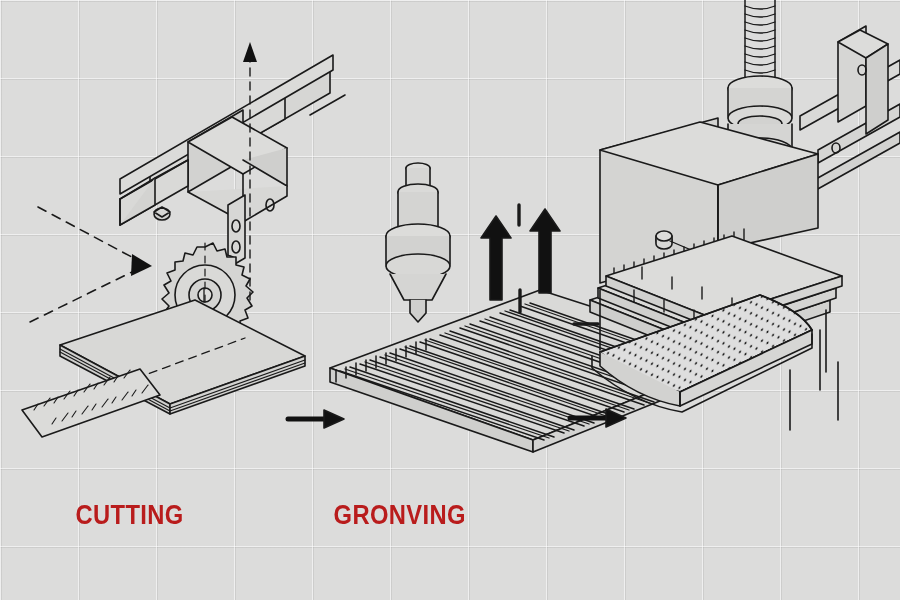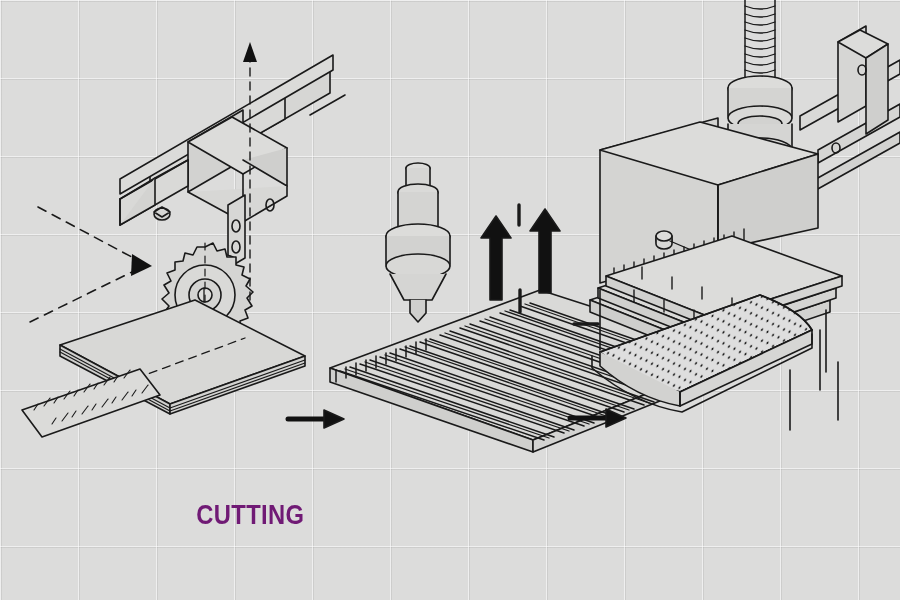--- a/index.html
+++ b/index.html
@@ -14,21 +14,21 @@
     background-image:
       linear-gradient(to right, rgba(255,255,255,.55) 1px, transparent 1px),
       linear-gradient(to bottom, rgba(255,255,255,.55) 1px, transparent 1px),
       linear-gradient(to right, rgba(150,150,150,.22) 1px, transparent 1px),
       linear-gradient(to bottom, rgba(150,150,150,.22) 1px, transparent 1px);
     background-size:78px 78px,78px 78px,78px 78px,78px 78px;
     background-position:0 0,0 0,1px 0,0 1px;
   }
   svg{position:absolute;left:0;top:0;}
   .labels{position:absolute;left:0;top:0;width:900px;height:600px;}
-  .lbl{position:absolute;text-align:right;color:#701a75;}
+  .lbl{position:absolute;text-align:left;color:#b91c1c;}
   .lbl .title{
     font-weight:bold;font-size:27px;letter-spacing:.4px;
     transform:scaleX(.88);transform-origin:center;white-space:nowrap;
   }
   .lbl .sub{
     font-size:21px;margin-top:2px;white-space:nowrap;
     transform:scaleX(.94);transform-origin:center;
   }
   #lbl0{left:60px;top:500px;width:260px;}
   #lbl1{left:318px;top:500px;width:260px;}
@@ -359,14 +359,18 @@
         </g>
       </g>
     </g>
   </svg>
 
   <div class="labels">
     <div class="lbl" id="lbl0">
       <div class="title">CUTTING</div>
       <div class="sub"></div>
     </div>
+    <div class="lbl" id="lbl1">
+      <div class="title">GRONVING</div>
+      <div class="sub"></div>
+    </div>
   </div>
 </div>
 
 </body></html>

